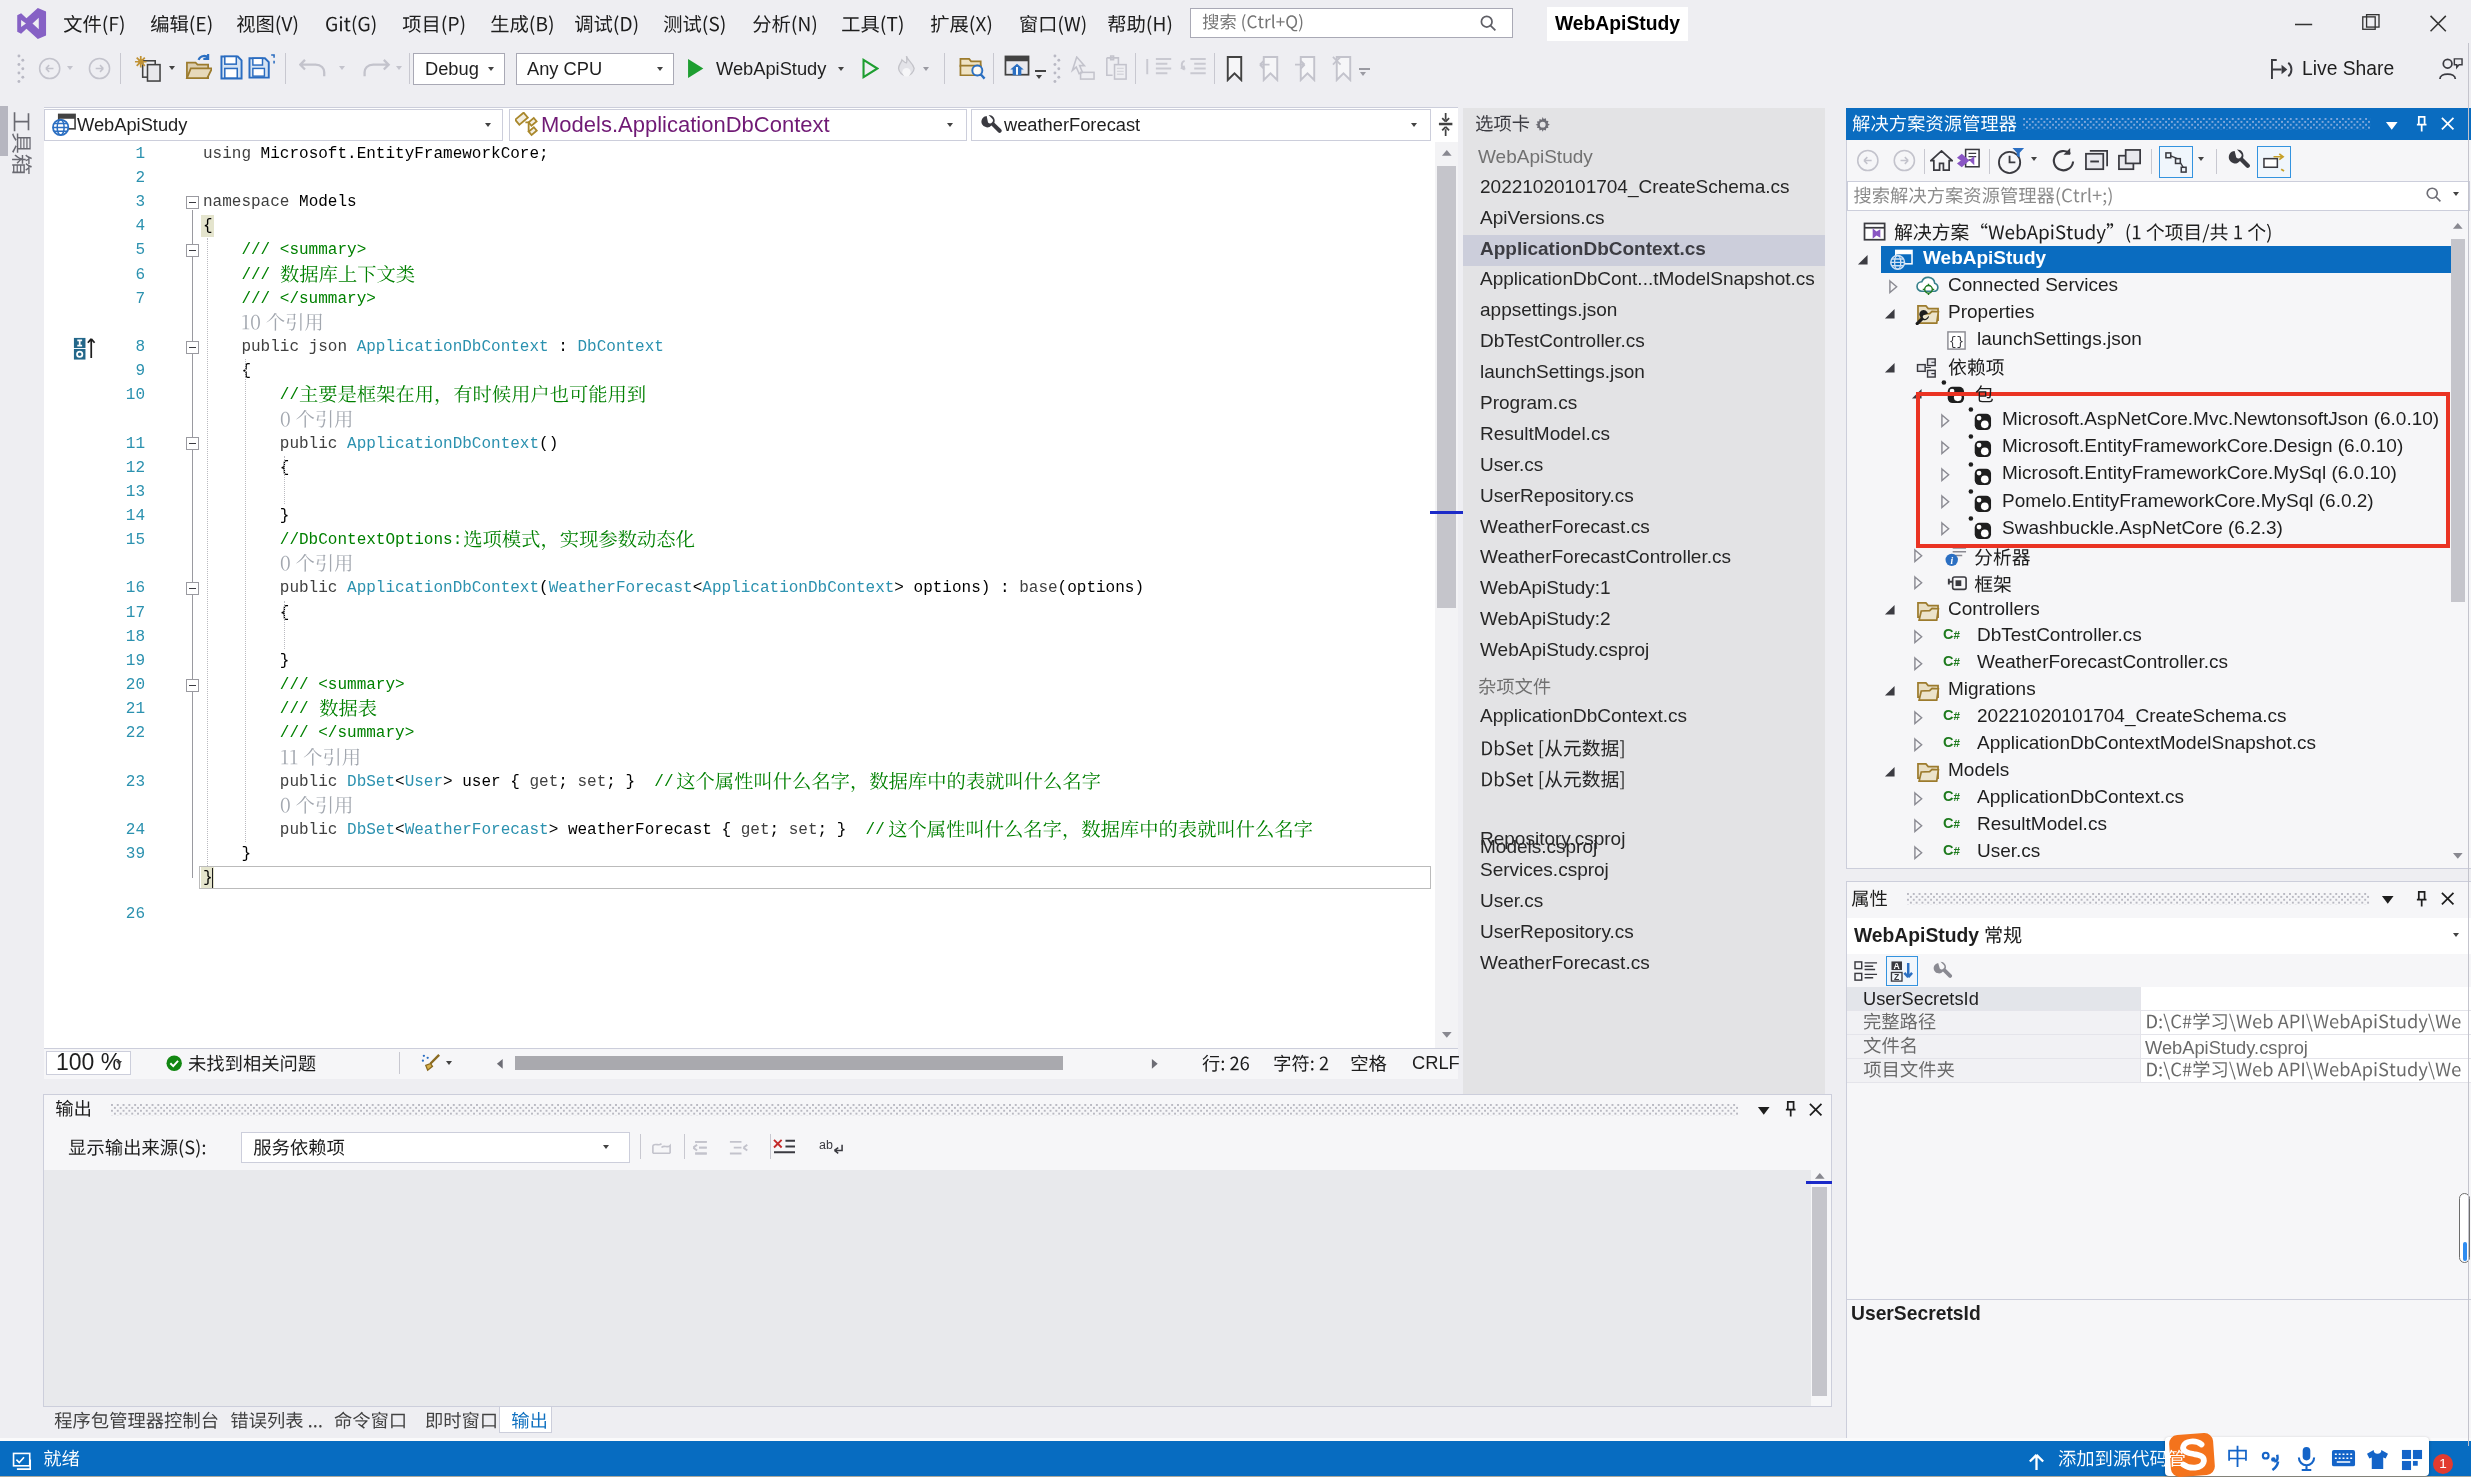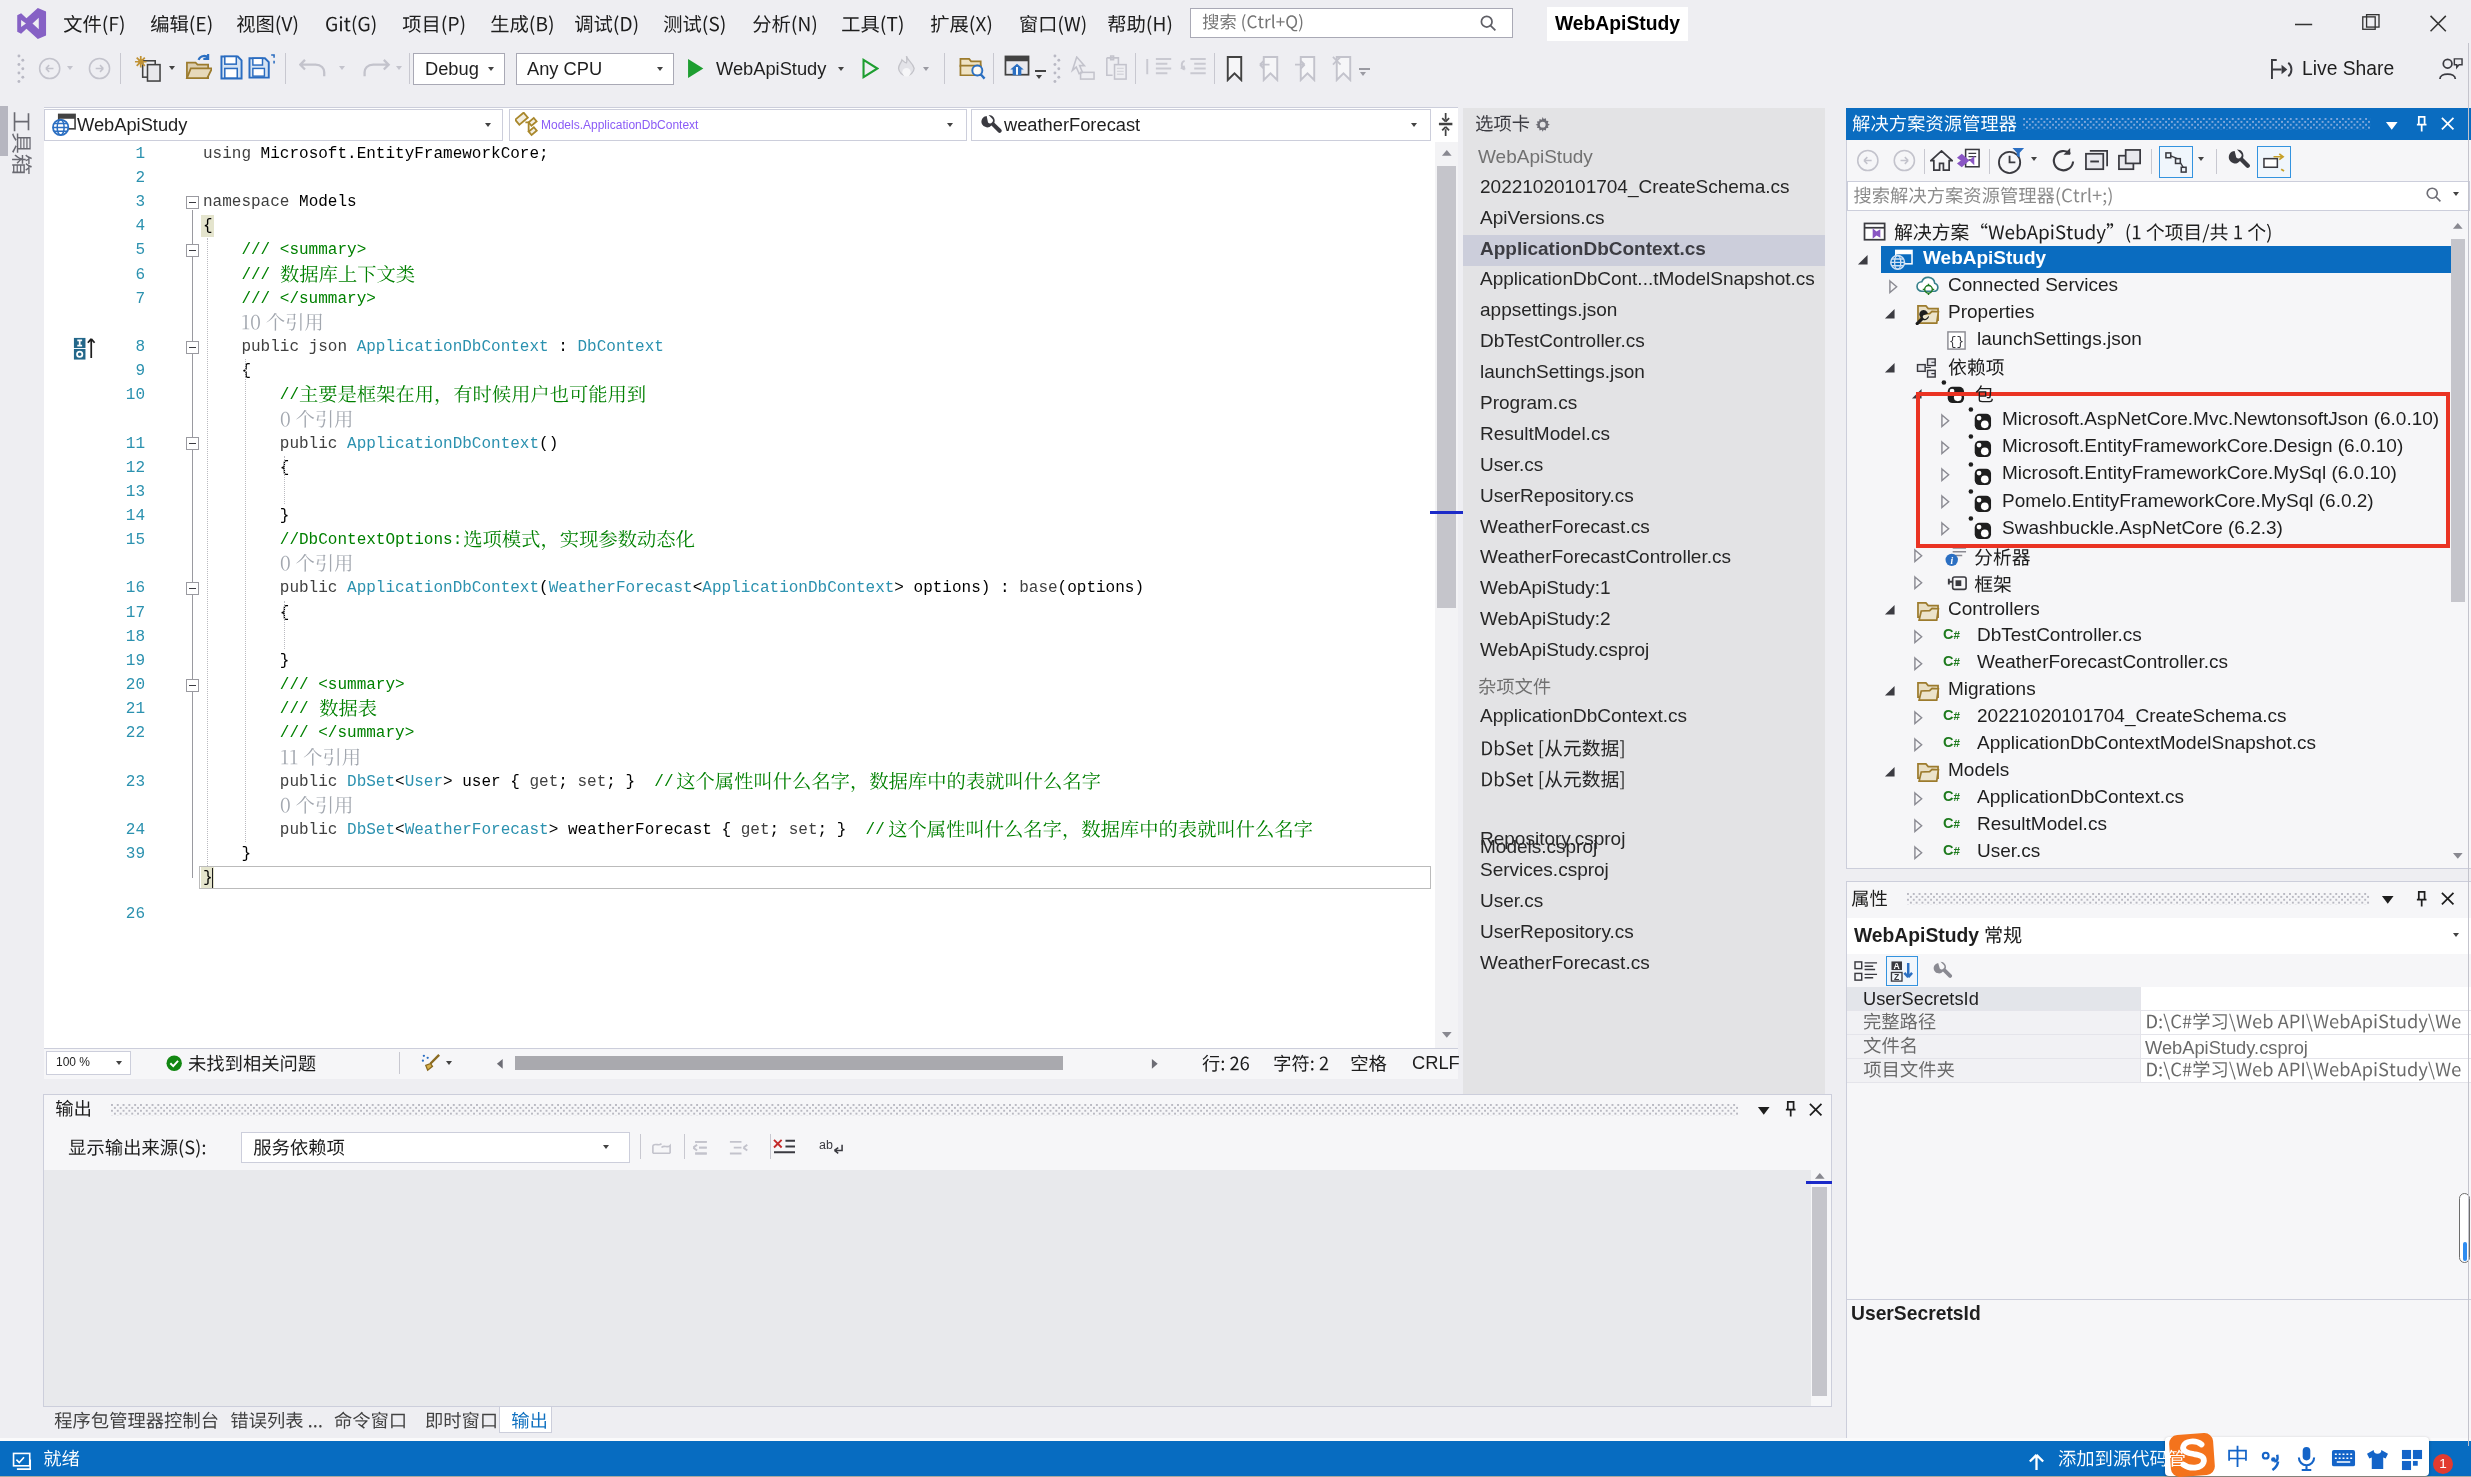--- a/index.html
+++ b/index.html
@@ -172,21 +172,21 @@
 <circle cx="10" cy="8" r="4.5" fill="none" stroke="#3a3a40" stroke-width="1.8"></circle>
 <path d="M2 24 c0 -7 16 -7 16 0" fill="none" stroke="#3a3a40" stroke-width="1.8"></path>
 <path d="M17 3 h8 v6 h-3 l-2.5 3 v-3 h-2.5 z" fill="#eeeef2" stroke="#3a3a40" stroke-width="1.5"></path>
   </svg>
 <div class="abs" style="left:0;top:106px;width:7.7px;height:50px;background:#b6b6c0"></div>
 <div class="abs" style="left:44px;top:107px;width:1414px;height:971px;background:#fff;border-top:1.9px solid #cccedb"></div>
 <div class="abs" style="left:44px;top:109px;width:459px;height:32px;background:#fff;border:1px solid #cccedb"></div>
 <div class="abs" style="left:509px;top:109px;width:458px;height:32px;background:#fff;border:1px solid #cccedb"></div>
 <div class="abs" style="left:971px;top:109px;width:460px;height:32px;background:#fff;border:1px solid #cccedb"></div>
 <div class="abs" style="left:77px;top:109px;line-height:32px;font-size:18.3px;color:#1e1e1e">WebApiStudy</div>
-<div class="abs" style="left:541px;top:109px;line-height:32px;font-size:12px;color:#8b5cf6">Models.ApplicationDbContext</div>
+<div class="abs" style="left:541px;top:109px;line-height:32px;font-size:22px;color:#701a75">Models.ApplicationDbContext</div>
 <div class="abs" style="left:1004px;top:109px;line-height:32px;font-size:18.3px;color:#1e1e1e">weatherForecast</div>
 <div class="carS" style="left:485px;top:123px"></div>
 <div class="carS" style="left:947px;top:123px"></div>
 <div class="carS" style="left:1411px;top:123px"></div>
 <svg class="abs" style="left:52px;top:113px" width="25" height="24" viewBox="0 0 26 25">
 <rect x="7" y="1.5" width="17" height="15" fill="#fff" stroke="#424242" stroke-width="1.7"></rect>
 <rect x="7" y="1.5" width="17" height="4.5" fill="#424242"></rect>
 <circle cx="9" cy="15" r="8" fill="#fff" stroke="#2b6fc2" stroke-width="1.9"></circle>
 <ellipse cx="9" cy="15" rx="3.6" ry="8" fill="none" stroke="#2b6fc2" stroke-width="1.6"></ellipse>
 <path d="M1 15 h16 M2.2 11 h13.6 M2.2 19 h13.6" stroke="#2b6fc2" stroke-width="1.6"></path>
@@ -279,21 +279,21 @@
 <div class="abs" style="left:284px;top:601px;height:48px;border-left:1px dotted #babac0"></div>
 <svg class="abs" style="left:72px;top:336px" width="25" height="25" viewBox="0 0 26 26">
 <rect x="2" y="2" width="12" height="10.5" fill="#23678a"></rect>
 <path d="M5.5 4.5 h5 M8 4.5 v5.5 M5.5 10 h5" stroke="#fff" stroke-width="1.8" fill="none"></path>
 <rect x="2" y="13.5" width="12" height="11" fill="#23678a"></rect>
 <circle cx="8" cy="19" r="2.8" fill="none" stroke="#fff" stroke-width="1.8"></circle>
 <path d="M20 23 V4 M20 3 l-3.5 4 M20 3 l3.5 4" stroke="#1e1e1e" stroke-width="1.8" fill="none"></path>
   </svg>
 <div class="abs" style="left:44px;top:1048px;width:1414px;height:31px;background:#f6f6f8;border-top:1px solid #cccedb"></div>
 <div class="cbx" style="left:46px;top:1051px;width:85px;height:24px;border-color:#cccedb"></div>
-<div class="abs" style="left:56px;top:1051px;line-height:23px;font-size:12px;color:#1e1e1e">100 %</div>
+<div class="abs" style="left:56px;top:1051px;line-height:23px;font-size:23px;color:#1e1e1e">100 %</div>
 <div class="carS" style="left:116px;top:1061px"></div>
 <svg class="abs" style="left:166px;top:1055px" width="16.4" height="16.4" viewBox="0 0 17 17">
 <circle cx="8.5" cy="8.5" r="8" fill="#128712"></circle>
     <path d="M4.5 8.5 l3 3 l5 -5.5" stroke="#fff" stroke-width="2" fill="none"></path>
   </svg>
 <div class="sep" style="left:399px;top:1052px;height:22px"></div>
 <svg class="abs" style="left:420px;top:1053px" width="23" height="21" viewBox="0 0 24 22">
 <path d="M20 2 l-9 9" stroke="#8a6a20" stroke-width="2.5"></path>
 <path d="M11 11 l-5 2 l2 5 l5 -4 z" fill="#d8b04a" stroke="#8a6a20" stroke-width="1.4"></path>
 <circle cx="4" cy="3" r="1.2" fill="#2b6fc2"></circle>

